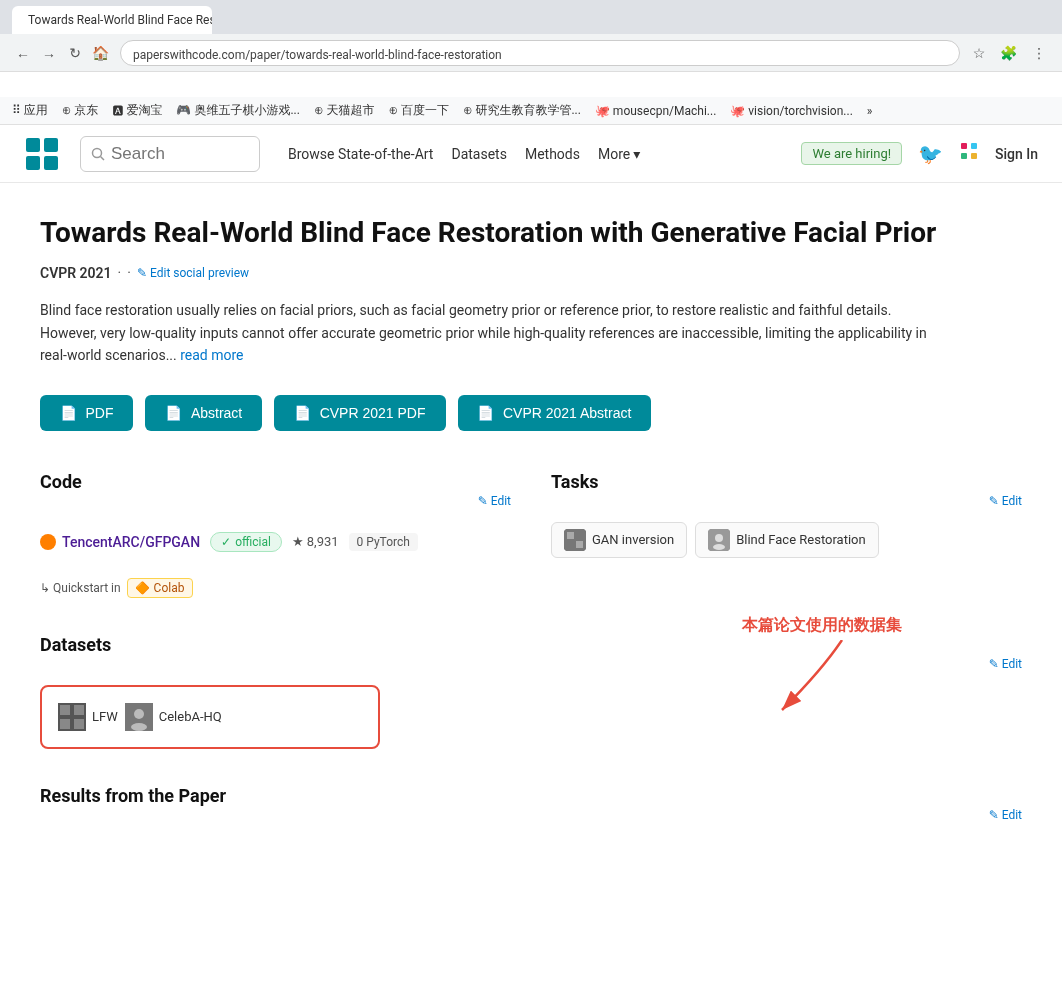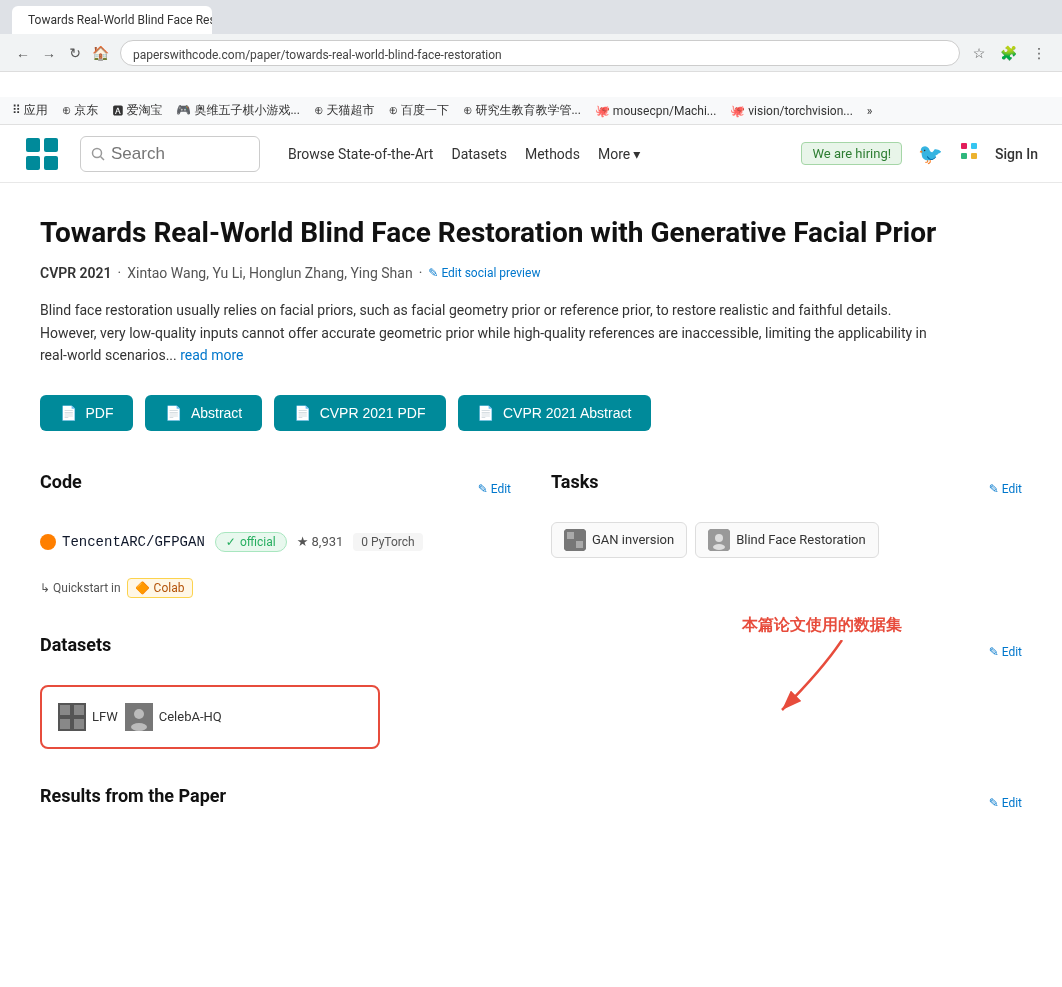--- a/index.html
+++ b/index.html
@@ -98,25 +98,25 @@
       padding: 10px 20px; font-size: 14px; font-weight: 500; cursor: pointer;
       display: flex; align-items: center; gap: 8px; white-space: nowrap;
     }
 
     
     .two-col { display: flex; gap: 40px; margin-bottom: 36px; }
     .col-left { flex: 1; }
     .col-right { flex: 1; }
     .section-heading { font-size: 18px; font-weight: 700; color: #111; margin-bottom: 16px; }
     .section-edit { font-size: 12px; color: #0077cc; cursor: pointer; }
-    .section-header { display: flex; justify-content: space-between; align-items: center; margin-bottom: 14px; }
+    .section-header { display: flex; justify-content: space-between; align-items: flex-end; margin-bottom: 14px; }
 
     
     .repo-card { display: flex; align-items: center; flex-wrap: wrap; gap: 10px; padding: 10px 0; }
-    .repo-link { color: #0f172a; font-size: 14px; font-weight: 500; cursor: pointer; font-family: Liberation Mono, monospace; }
+    .repo-link { color: #4c1d95; font-size: 14px; font-weight: 500; cursor: pointer; }
     .official-badge {
       background: #e8f8ee; color: #27ae60; border: 1px solid #a8e6bf;
       border-radius: 12px; padding: 2px 10px; font-size: 12px;
       display: flex; align-items: center; gap: 4px;
     }
     .stars { font-size: 13px; color: #555; }
     .pytorch-badge { background: #f5f5f5; color: #555; border-radius: 4px; padding: 2px 8px; font-size: 12px; }
     .quickstart-row { display: flex; align-items: center; gap: 6px; font-size: 12px; color: #555; margin-top: 16px; }
     .colab-badge {
       background: #fff7e6; color: #b45309; border: 1px solid #fcd34d;
@@ -233,21 +233,20 @@
   </div>
 </nav>
 
 <div class="main-content">
 
   <h1 class="paper-title">Towards Real-World Blind Face Restoration with Generative Facial Prior</h1>
 
   <div class="paper-meta">
     <span class="venue">CVPR 2021</span>
     <span>·</span>
-    <span class="authors">Xintao Wang, Yu Li, Honglun Zhang, Ying Shan</span>
     <span>·</span>
     <span class="edit-link">
       <span>✎</span>
       <span>Edit social preview</span>
     </span>
   </div>
 
   <p class="abstract-text">
     <span>Blind face restoration usually relies on facial priors, such as facial geometry prior or reference prior, to restore realistic and faithful details. However, very low-quality inputs cannot offer accurate geometric prior while high-quality references are inaccessible, limiting the applicability in real-world scenarios... </span><a>read more</a>
   </p>

